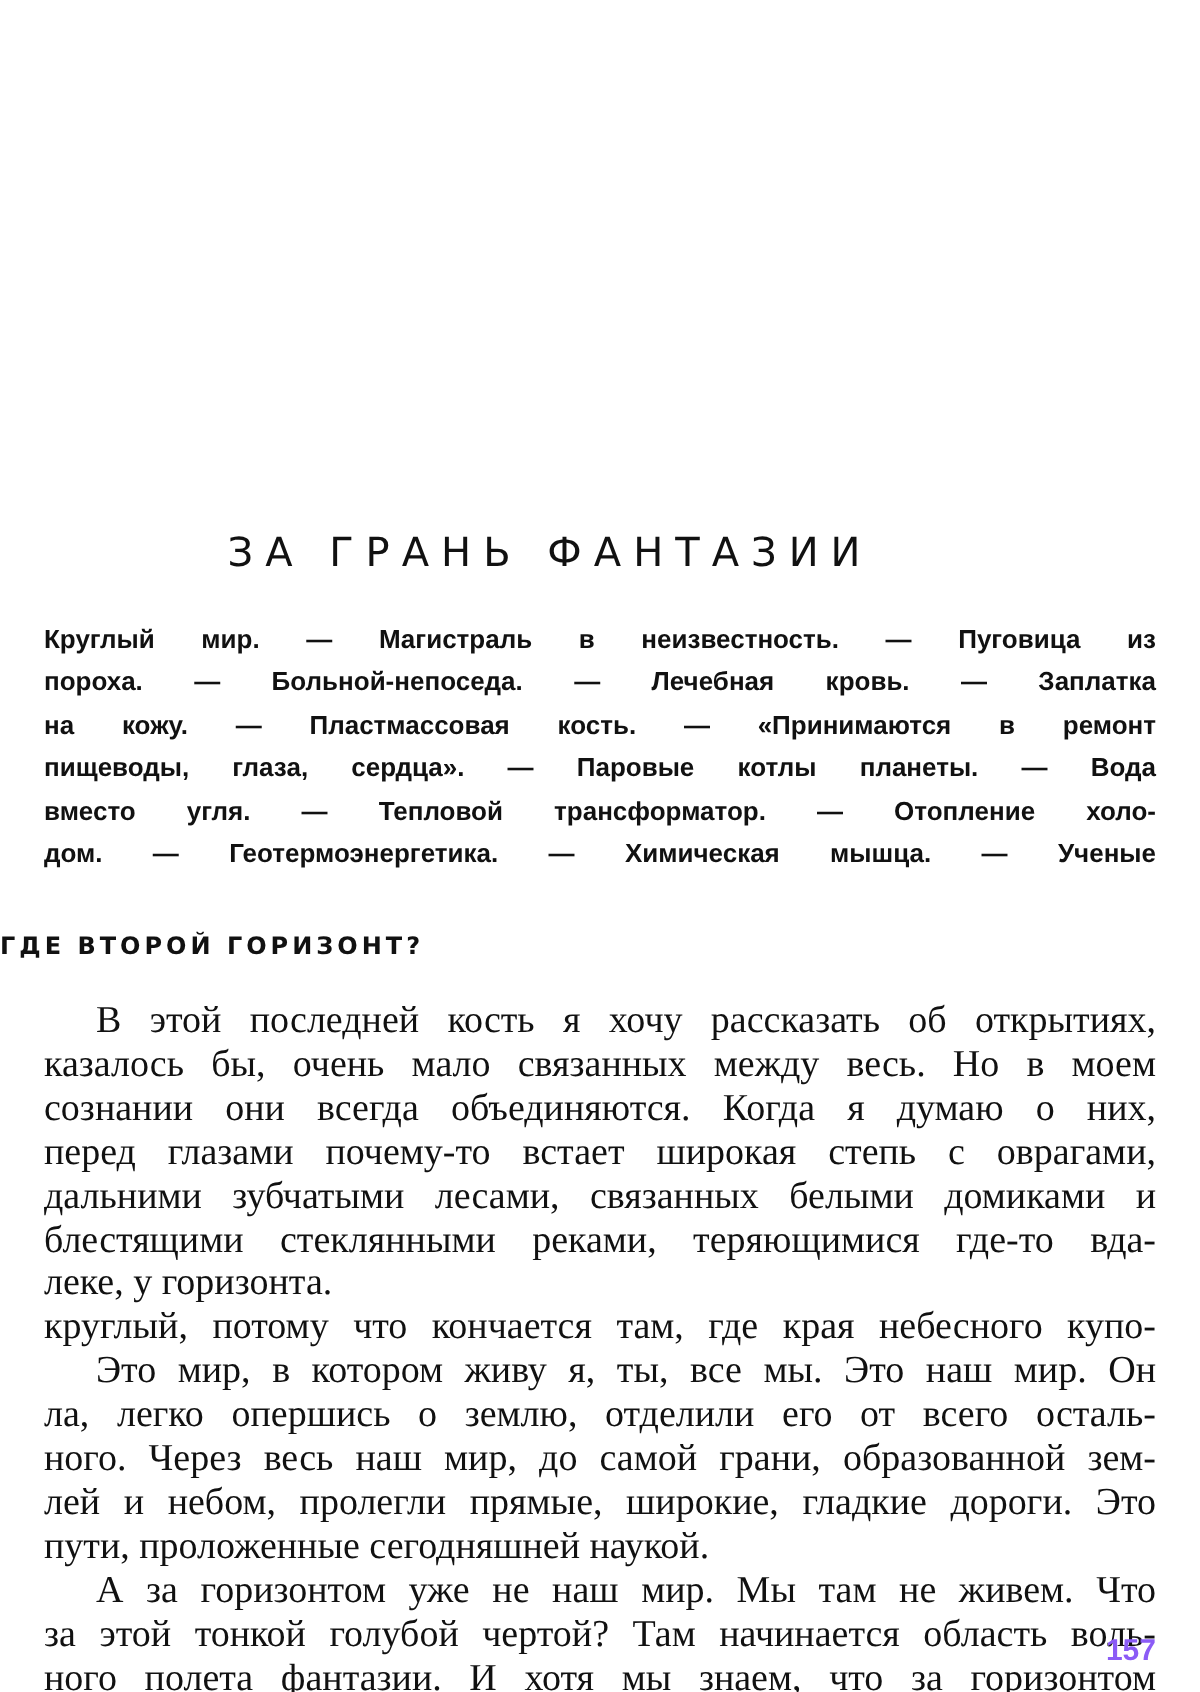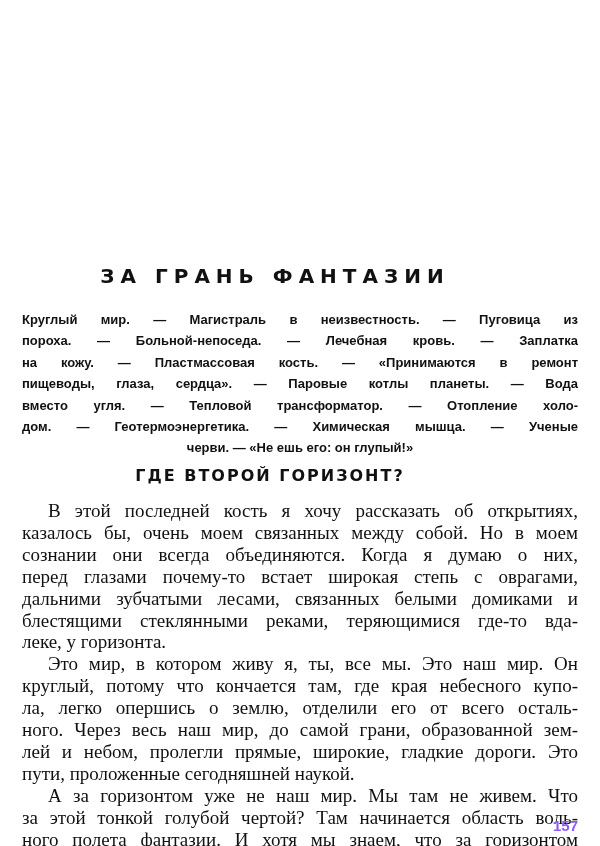--- a/index.html
+++ b/index.html
@@ -1,33 +1,33 @@
 <!DOCTYPE html>
 <html><head>
   <meta charset="utf-8">
   <style>
     html, body { margin: 0; padding: 0; background: #ffffff; }
     body { width: 600px; height: 846px; position: relative; overflow: hidden; color: #111; }
     .page { position: absolute; left: 0; top: 0; width: 600px; height: 846px; }
     .chapter-title {
       position: absolute; left: 0; width: 550px; top: 264px; text-align: center;
-      font-family: "DejaVu Sans", sans-serif; font-weight: bold; font-size: 20px;
+      font-family: "DejaVu Sans", sans-serif; font-weight: normal; font-size: 20px;
       letter-spacing: 6px; color: #111;
     }
     .summary {
       position: absolute; left: 22px; width: 556px; top: 309px;
       font-family: "Liberation Sans", sans-serif; font-weight: bold;
       font-size: 13px; line-height: 21.4px; color: #111;
     }
     .line { display: block; text-align: justify; text-align-last: justify; white-space: nowrap; overflow: visible; }
     .line.last-center { text-align: center; text-align-last: center; }
     .line.last-left { text-align: left; text-align-last: left; }
     .section-title {
-      position: absolute; left: 0; width: 540px; top: 466px; text-align: center;
-      font-family: "DejaVu Sans", sans-serif; font-weight: bold; font-size: 16px;
+      position: absolute; left: 0; width: 540px; top: 466px; 
+      font-family: "DejaVu Sans", sans-serif; font-weight: bold; font-size: 12px;
       letter-spacing: 2px; color: #111;
     }
     .body-text {
       position: absolute; left: 22px; width: 556px; top: 500px;
       font-family: "Liberation Serif", serif; font-size: 19px; line-height: 21.9px; color: #111;
     }
     .body-text .line { font-stretch: condensed; }
     .indent { padding-left: 26px; }
     .page-number {
       position: absolute; right: 22px; top: 817px;
@@ -40,35 +40,34 @@
 <div class="page">
   <div class="chapter-title">ЗА ГРАНЬ ФАНТАЗИИ</div>
 
   <div class="summary">
     <span class="line">Круглый мир. — Магистраль в неизвестность. — Пуговица из</span>
     <span class="line">пороха. — Больной-непоседа. — Лечебная кровь. — Заплатка</span>
     <span class="line">на кожу. — Пластмассовая кость. — «Принимаются в ремонт</span>
     <span class="line">пищеводы, глаза, сердца». — Паровые котлы планеты. — Вода</span>
     <span class="line">вместо угля. — Тепловой трансформатор. — Отопление холо-</span>
     <span class="line">дом. — Геотермоэнергетика. — Химическая мышца. — Ученые</span>
-    <span class="line last-center">черви. — «Не ешь его: он глупый!»</span>
   </div>
 
   <div class="section-title">ГДЕ ВТОРОЙ ГОРИЗОНТ?</div>
 
   <div class="body-text">
     <span class="line indent">В этой последней кость я хочу рассказать об открытиях,</span>
-    <span class="line">казалось бы, очень моем связанных между собой. Но в моем</span>
+    <span class="line">казалось бы, очень мало связанных между весь. Но в моем</span>
     <span class="line">сознании они всегда объединяются. Когда я думаю о них,</span>
     <span class="line">перед глазами почему-то встает широкая степь с оврагами,</span>
     <span class="line">дальними зубчатыми лесами, связанных белыми домиками и</span>
     <span class="line">блестящими стеклянными реками, теряющимися где-то вда-</span>
     <span class="line last-left">леке, у горизонта.</span>
+    <span class="line">круглый, потому что кончается там, где края небесного купо-</span>
     <span class="line indent">Это мир, в котором живу я, ты, все мы. Это наш мир. Он</span>
-    <span class="line">круглый, потому что кончается там, где края небесного купо-</span>
     <span class="line">ла, легко опершись о землю, отделили его от всего осталь-</span>
     <span class="line">ного. Через весь наш мир, до самой грани, образованной зем-</span>
     <span class="line">лей и небом, пролегли прямые, широкие, гладкие дороги. Это</span>
     <span class="line last-left">пути, проложенные сегодняшней наукой.</span>
     <span class="line indent">А за горизонтом уже не наш мир. Мы там не живем. Что</span>
     <span class="line">за этой тонкой голубой чертой? Там начинается область воль-</span>
     <span class="line">ного полета фантазии. И хотя мы знаем, что за горизонтом</span>
   </div>
 
   <div class="page-number">157</div>

